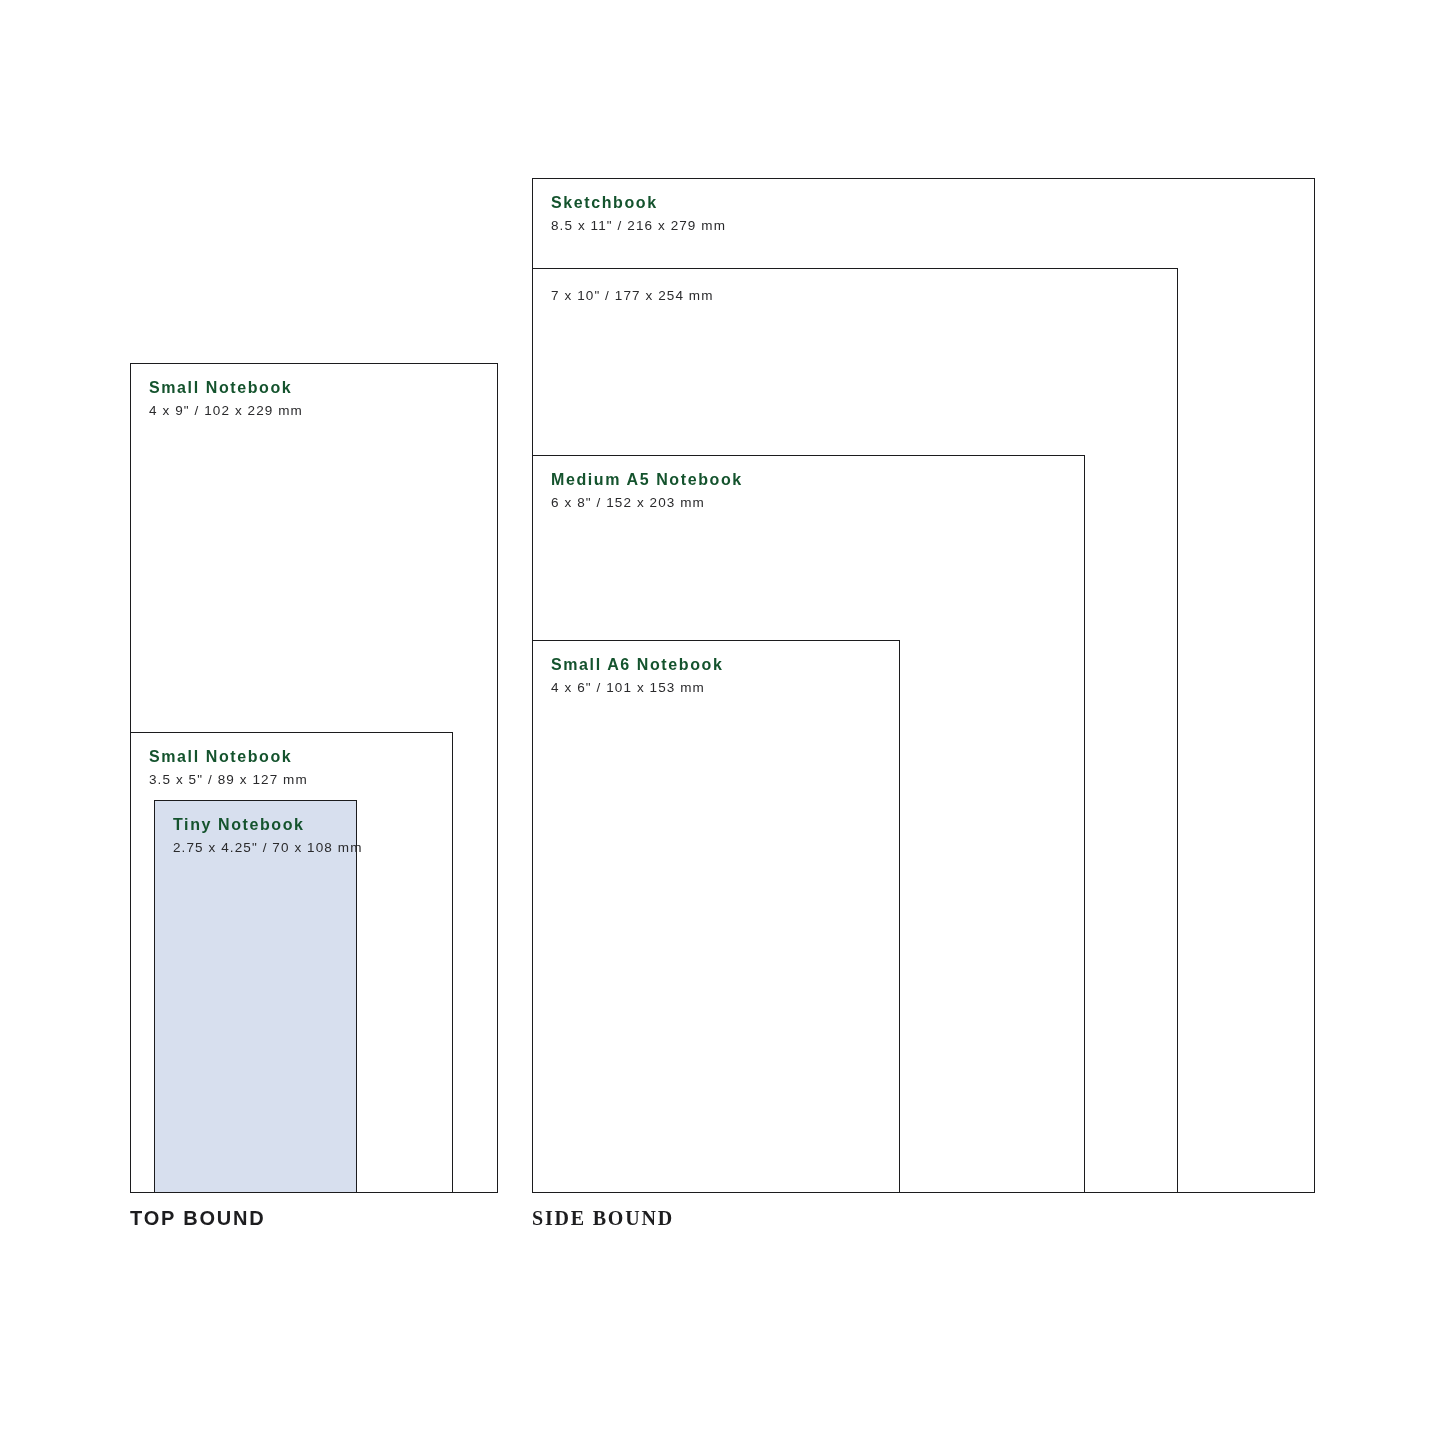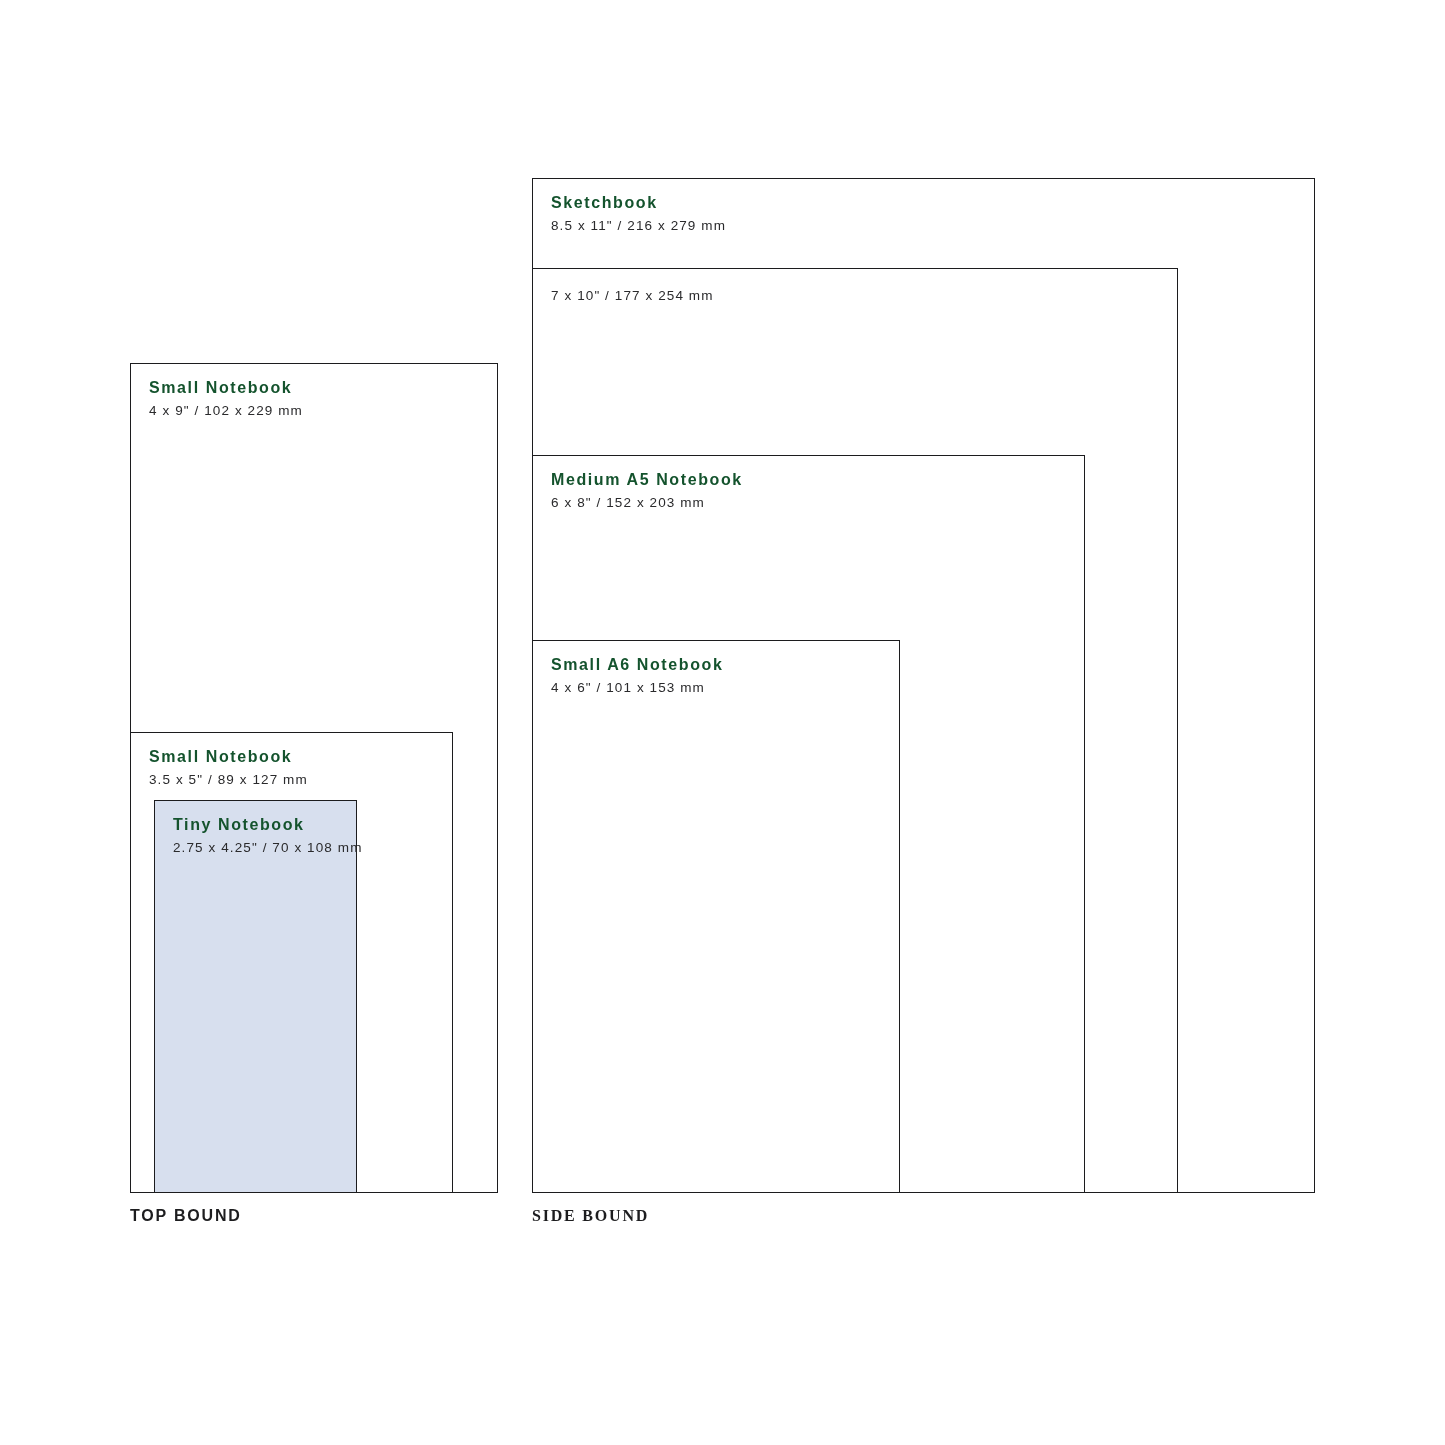--- a/index.html
+++ b/index.html
@@ -38,21 +38,21 @@
     margin-top: 5px;
     font-size: 13.5px;
     font-weight: 400;
     letter-spacing: 1.1px;
     color: #2a2a2c;
     white-space: nowrap;
   }
   .group-label {
     position: absolute;
     top: 1207px;
-    font-size: 16px;
+    font-size: 20px;
     font-weight: 600;
     letter-spacing: 1.8px;
     color: #1d1d1f;
     white-space: nowrap;
   }
 
   
   .rect-slim        { left: 130px; top: 363px; width: 368px; height: 830px;  z-index: 1; }
   .rect-mini        { left: 130px; top: 732px; width: 323px; height: 461px;  z-index: 2; }
   .rect-tiny        { left: 130px; top: 800px; width: 203px; height: 393px;  z-index: 3; margin-left: 24px; }

